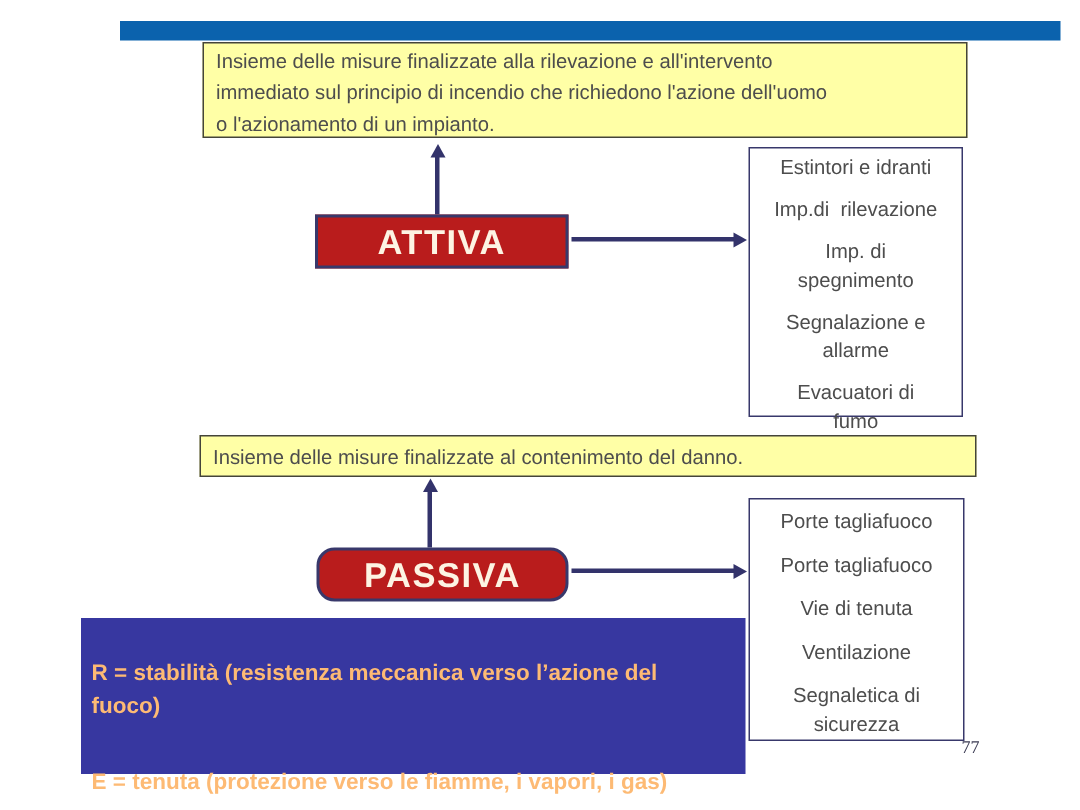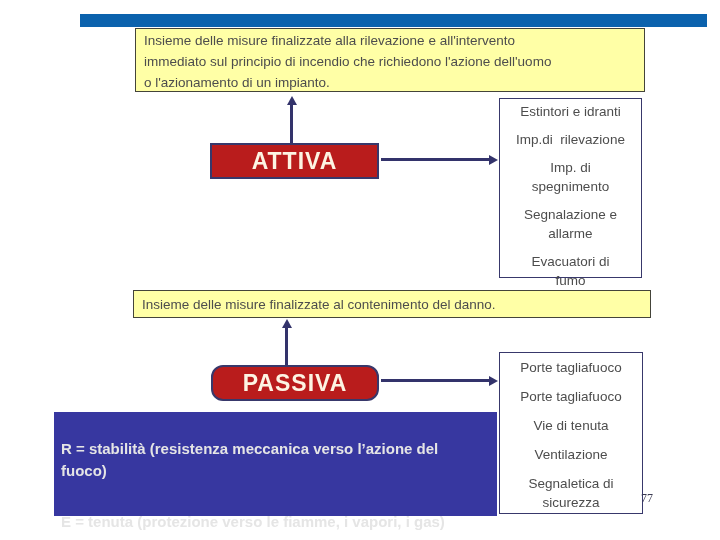--- a/index.html
+++ b/index.html
@@ -64,30 +64,30 @@
     background: #ffffff;
     border: 1.5px solid #38386b;
     color: #4d4d4d;
     font-size: 13.5px;
     line-height: 19px;
     text-align: center;
     box-sizing: border-box;
     overflow: visible;
   }
   .measure-box.active-measures { left: 499px; top: 98px;  width: 143px; height: 180px; padding-top: 3px; }
-  .measure-box.passive-measures { left: 499px; top: 332px; width: 144px; height: 162px; padding-top: 5px; margin-top: 20px; }
+  .measure-box.passive-measures { left: 499px; top: 332px; width: 144px; height: 162px; padding-top: 5px; }
   .measure-item { white-space: pre-wrap; }
   .active-measures .measure-item { margin-bottom: 9px; }
   .passive-measures .measure-item { margin-bottom: 10px; }
   .rei-box {
     position: absolute;
     left: 54px; top: 412px;
     width: 443px; height: 104px;
     background: #3737a0;
-    color: #e5e5e5;
+    color: #fdba74;
     font-weight: bold;
     font-size: 15px;
     line-height: 22px;
     padding: 4px 7px;
     box-sizing: border-box;
     white-space: pre-line;
   }
   .rei-line { margin: 0 0 7px 0; }
   .rei-line:last-child { margin-bottom: 0; }
   .page-number {

